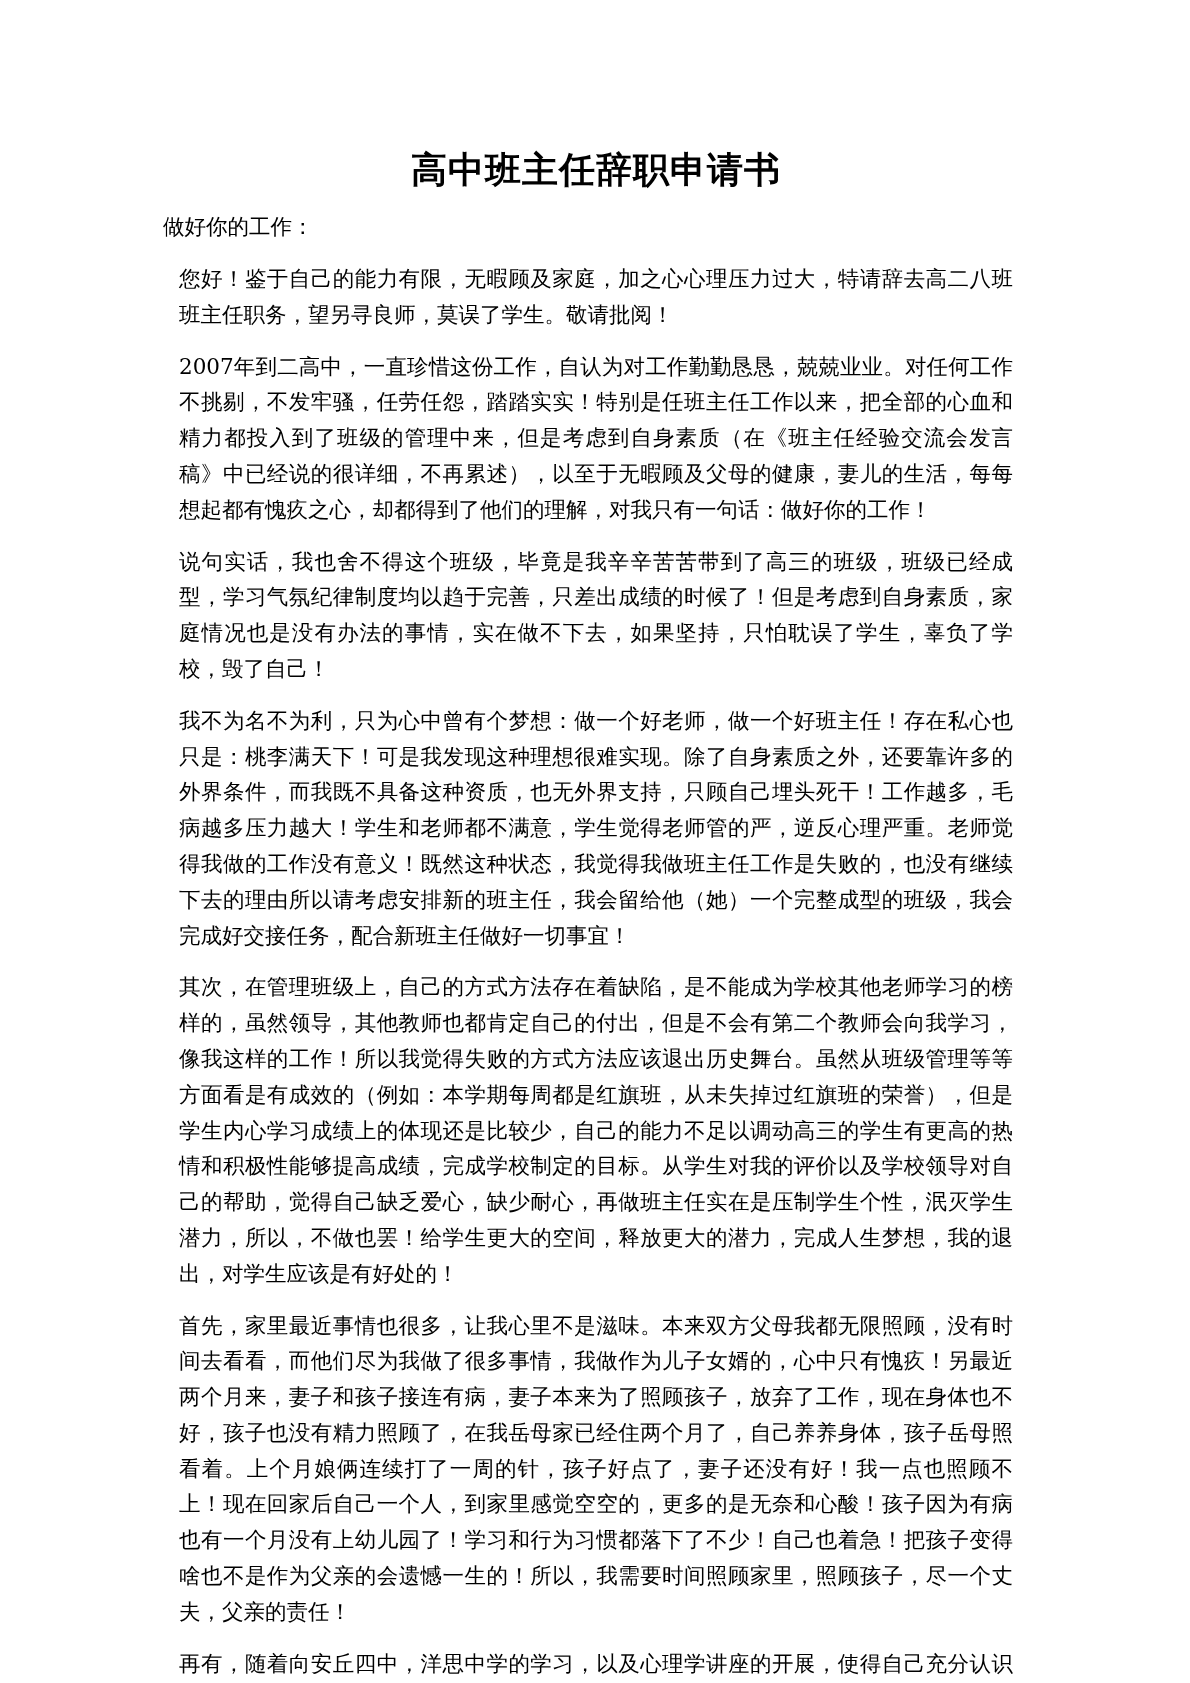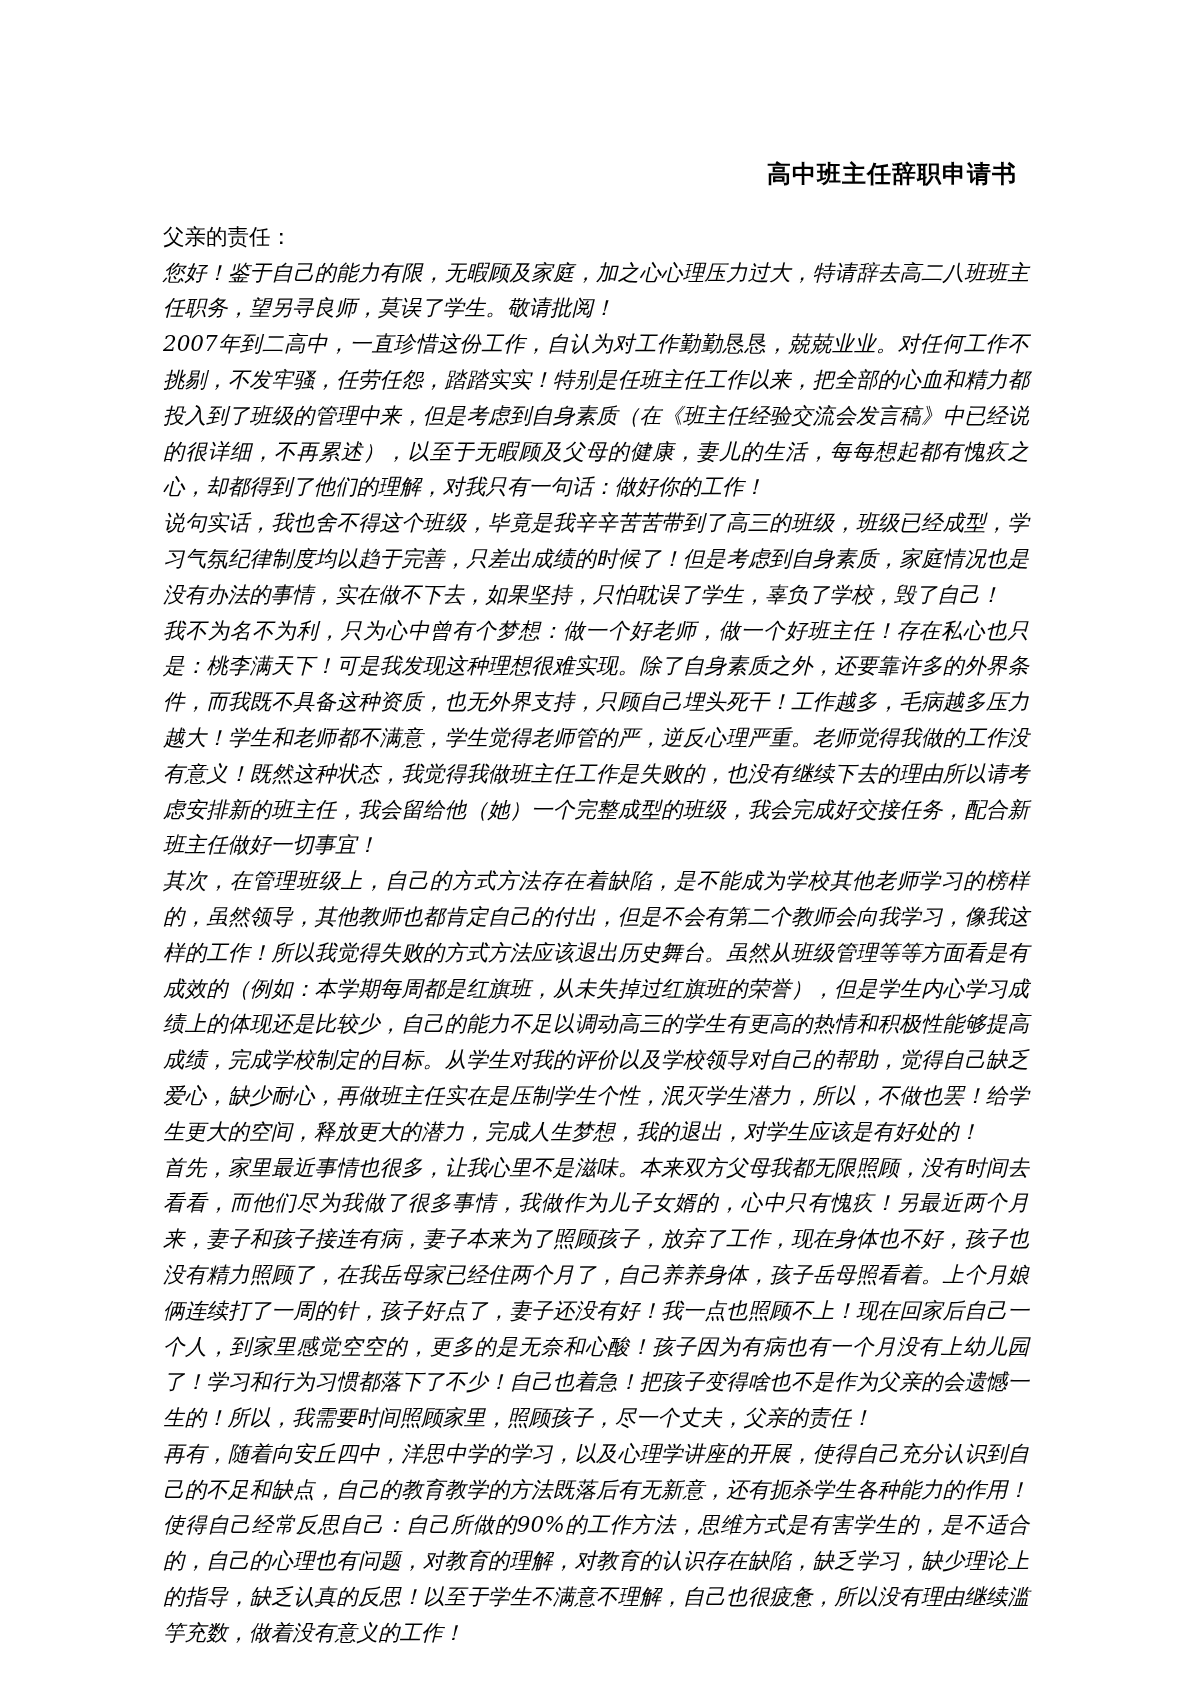--- a/index.html
+++ b/index.html
@@ -24,62 +24,61 @@
     padding: 0;
     overflow: hidden;
   }
   .content {
     position: absolute;
     left: 163px;
     top: 0;
     width: 866px;
   }
   .doc-title {
-    margin: 12px;
+    margin: 0;
     padding: 0;
     font-family: "DejaVu Serif", "Liberation Serif", serif;
     font-weight: 700;
-    font-size: 24px;
+    font-size: 36px;
     line-height: 1.2;
-    text-align: right;
+    text-align: center;
     letter-spacing: 1px;
     padding-top: 148px;
     padding-bottom: 18px;
   }
   .body-text {
     font-size: 21.5px;
     line-height: 35.8px;
     text-align: justify;
     text-justify: inter-ideograph;
     letter-spacing: 0px;
   }
   .para {
-    margin: 0;
+    margin: 16px;
     padding: 0;
     text-align: justify;
     text-justify: inter-ideograph;
     word-break: break-all;
-    font-style: italic;
   }
   .salutation {
     margin: 0;
     padding: 0;
   }
 </style>
 </head>
 <body>
 
 <div class="page">
   <div class="content">
 
     <h1 class="doc-title">高中班主任辞职申请书</h1>
 
     <div class="body-text">
 
-      <p class="salutation">父亲的责任：</p>
+      <p class="salutation">做好你的工作：</p>
 
       <p class="para">您好！鉴于自己的能力有限，无暇顾及家庭，加之心心理压力过大，特请辞去高二八班班主任职务，望另寻良师，莫误了学生。敬请批阅！</p>
 
       <p class="para">2007年到二高中，一直珍惜这份工作，自认为对工作勤勤恳恳，兢兢业业。对任何工作不挑剔，不发牢骚，任劳任怨，踏踏实实！特别是任班主任工作以来，把全部的心血和精力都投入到了班级的管理中来，但是考虑到自身素质（在《班主任经验交流会发言稿》中已经说的很详细，不再累述），以至于无暇顾及父母的健康，妻儿的生活，每每想起都有愧疚之心，却都得到了他们的理解，对我只有一句话：做好你的工作！</p>
 
       <p class="para">说句实话，我也舍不得这个班级，毕竟是我辛辛苦苦带到了高三的班级，班级已经成型，学习气氛纪律制度均以趋于完善，只差出成绩的时候了！但是考虑到自身素质，家庭情况也是没有办法的事情，实在做不下去，如果坚持，只怕耽误了学生，辜负了学校，毁了自己！</p>
 
       <p class="para">我不为名不为利，只为心中曾有个梦想：做一个好老师，做一个好班主任！存在私心也只是：桃李满天下！可是我发现这种理想很难实现。除了自身素质之外，还要靠许多的外界条件，而我既不具备这种资质，也无外界支持，只顾自己埋头死干！工作越多，毛病越多压力越大！学生和老师都不满意，学生觉得老师管的严，逆反心理严重。老师觉得我做的工作没有意义！既然这种状态，我觉得我做班主任工作是失败的，也没有继续下去的理由所以请考虑安排新的班主任，我会留给他（她）一个完整成型的班级，我会完成好交接任务，配合新班主任做好一切事宜！</p>
 
       <p class="para">其次，在管理班级上，自己的方式方法存在着缺陷，是不能成为学校其他老师学习的榜样的，虽然领导，其他教师也都肯定自己的付出，但是不会有第二个教师会向我学习，像我这样的工作！所以我觉得失败的方式方法应该退出历史舞台。虽然从班级管理等等方面看是有成效的（例如：本学期每周都是红旗班，从未失掉过红旗班的荣誉），但是学生内心学习成绩上的体现还是比较少，自己的能力不足以调动高三的学生有更高的热情和积极性能够提高成绩，完成学校制定的目标。从学生对我的评价以及学校领导对自己的帮助，觉得自己缺乏爱心，缺少耐心，再做班主任实在是压制学生个性，泯灭学生潜力，所以，不做也罢！给学生更大的空间，释放更大的潜力，完成人生梦想，我的退出，对学生应该是有好处的！</p>

